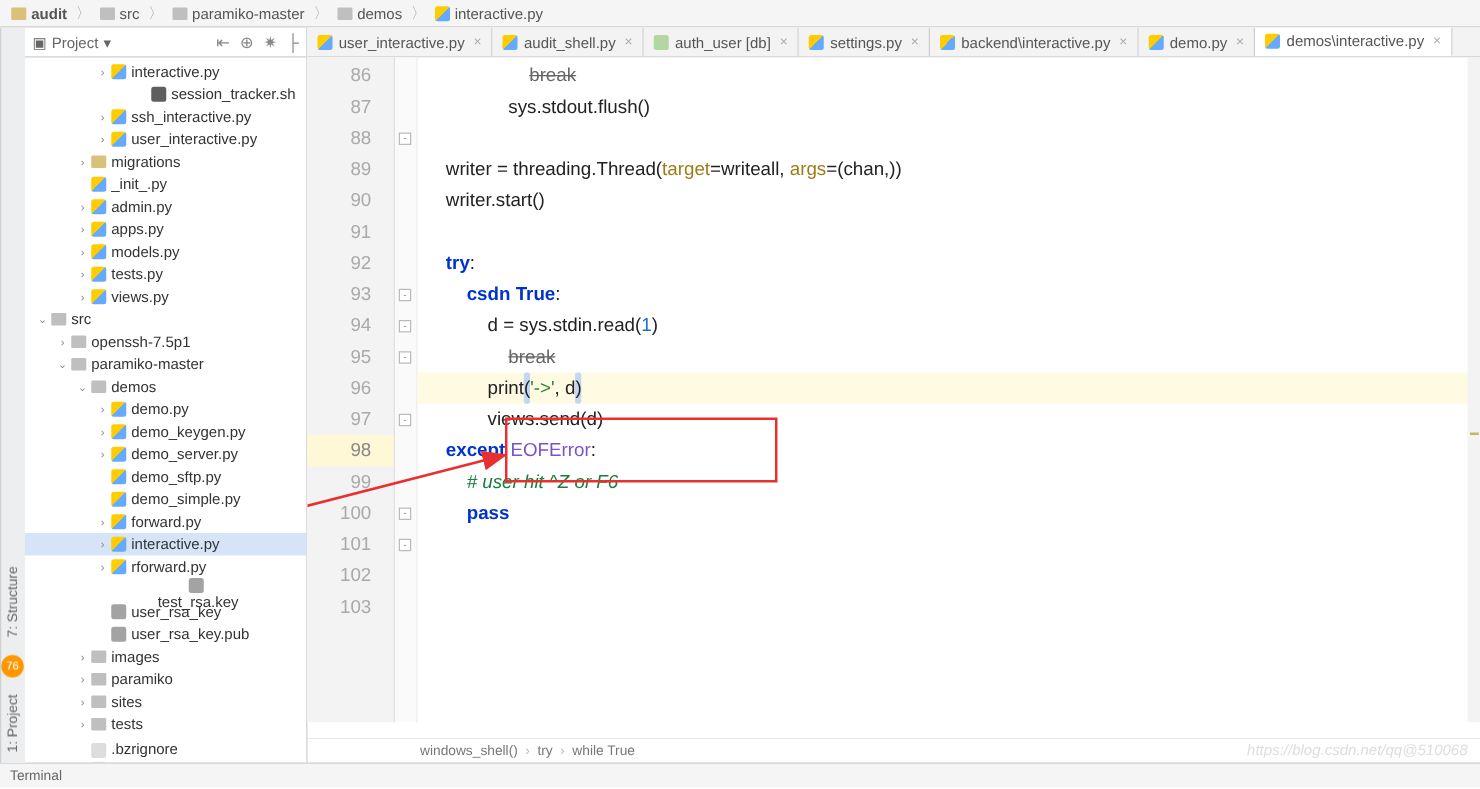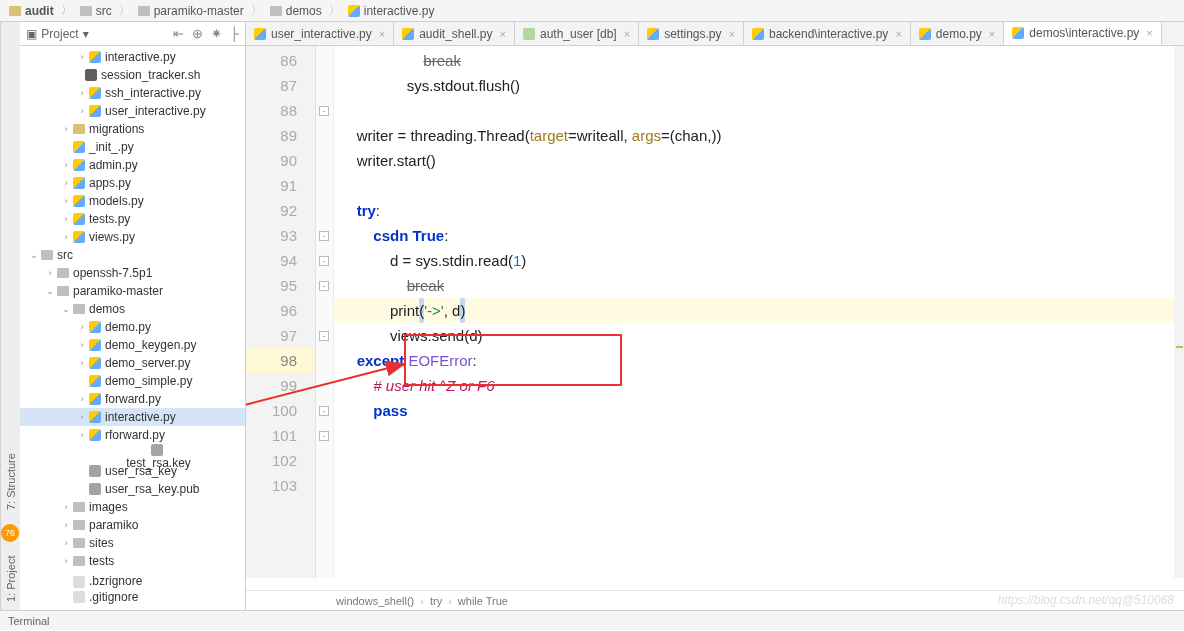--- a/index.html
+++ b/index.html
@@ -38,21 +38,21 @@
 .fold-strip { width:18px; background:#fafafa; border-right:1px solid #eee; position:relative;}
 .fold-mark { position:absolute; left:3px; width:10px; height:10px; border:1px solid #bbb; background:#fff; font-size:8px; text-align:center; line-height:8px; color:#888;}
 .code-lines { flex:1; padding-top:2px; position:relative; }
 .code-line { height:25px; line-height:25px; white-space:pre; padding-left:6px; color:#222; }
 .code-line.current { background:#fffbe3; }
 .kw { color:#0033cc; font-weight:bold; }
 .kw2 { color:#7a52cc; }
 .var { color:#9d7c18; }
 .str { color:#228833; }
 .num { color:#1c6fc4; }
-.comm { color:#be185d; font-style:italic; }
+.comm { color:#15803d; font-style:italic; }
 .strike { text-decoration:line-through; color:#666; }
 .selbox { display:inline-block; background:#c3d7f2; border-radius:2px;}
 .red-box { position:absolute; border:2px solid #e83030; pointer-events:none; }
 .arrow-svg { position:absolute; pointer-events:none; }
 .status { height:20px; border-top:1px solid #e0e0e0; font-size:11px; color:#777; display:flex; align-items:center; padding-left:90px; gap:6px;margin-top:12px;}
 .bottom-bar { height:20px; border-top:1px solid #d0d0d0; background:#f5f5f5; font-size:11px; color:#666; display:flex; align-items:center; padding:0 8px;}
 .watermark { position:absolute; right:10px; bottom:24px; color:#ddd; font-size:12px; font-style:italic;}
 .hilite-strip { position:absolute; right:0; top:0; width:10px; height:100%; background:#f3f3f3;}
 .hilite-strip .mark { position:absolute; right:1px; width:7px; height:2px; background:#c9b65a;}
 </style>
@@ -104,21 +104,21 @@
       <span class="tool">├</span>
     </div>
     <div class="tree" id="tree">
         <div class="tree-row" style="padding-left: 56px;">
           <span class="tree-arrow">›</span>
           <span class="tree-icon">
             <span class="py-file-icon"></span>
           </span>
           <span>interactive.py</span>
         </div>
-        <div class="tree-row" style="padding-left: 52px;">
+        <div class="tree-row" style="padding-left: 88px;">
           <span class="tree-arrow"></span>
           <span class="tree-icon">
             <span class="sh-file-icon"></span>
           </span>
           <span>session_tracker.sh</span>
         </div>
         <div class="tree-row" style="padding-left: 56px;">
           <span class="tree-arrow">›</span>
           <span class="tree-icon">
             <span class="py-file-icon"></span>
@@ -222,20 +222,27 @@
             <span class="py-file-icon"></span>
           </span>
           <span>demo_keygen.py</span>
         </div>
         <div class="tree-row" style="padding-left: 56px;">
           <span class="tree-arrow">›</span>
           <span class="tree-icon">
             <span class="py-file-icon"></span>
           </span>
           <span>demo_server.py</span>
+        </div>
+        <div class="tree-row" style="padding-left: 56px;">
+          <span class="tree-arrow"></span>
+          <span class="tree-icon">
+            <span class="py-file-icon"></span>
+          </span>
+          <span>demo_sftp.py</span>
         </div>
         <div class="tree-row" style="padding-left: 56px;">
           <span class="tree-arrow"></span>
           <span class="tree-icon">
             <span class="py-file-icon"></span>
           </span>
           <span>demo_simple.py</span>
         </div>
         <div class="tree-row" style="padding-left: 56px;">
           <span class="tree-arrow">›</span>

